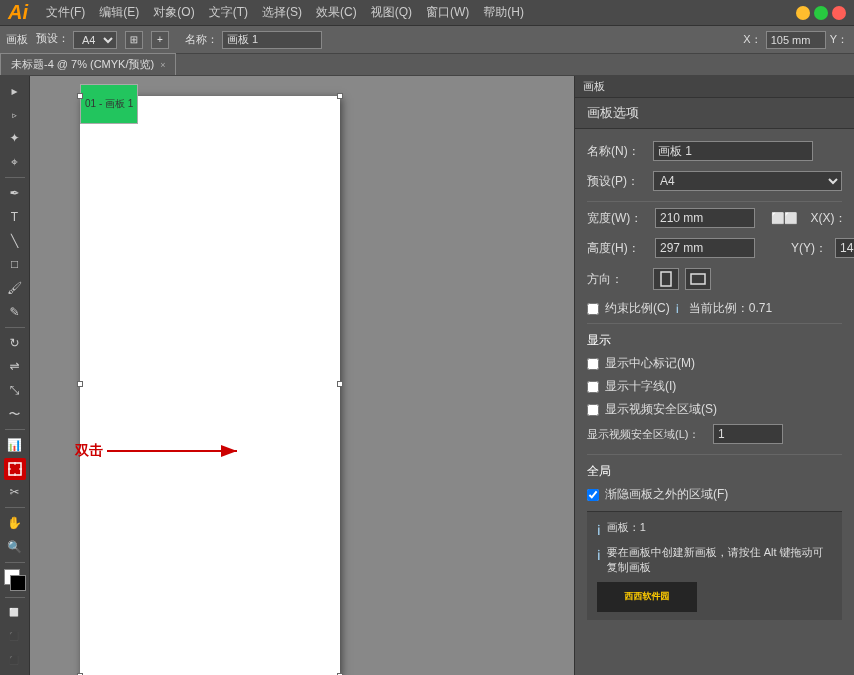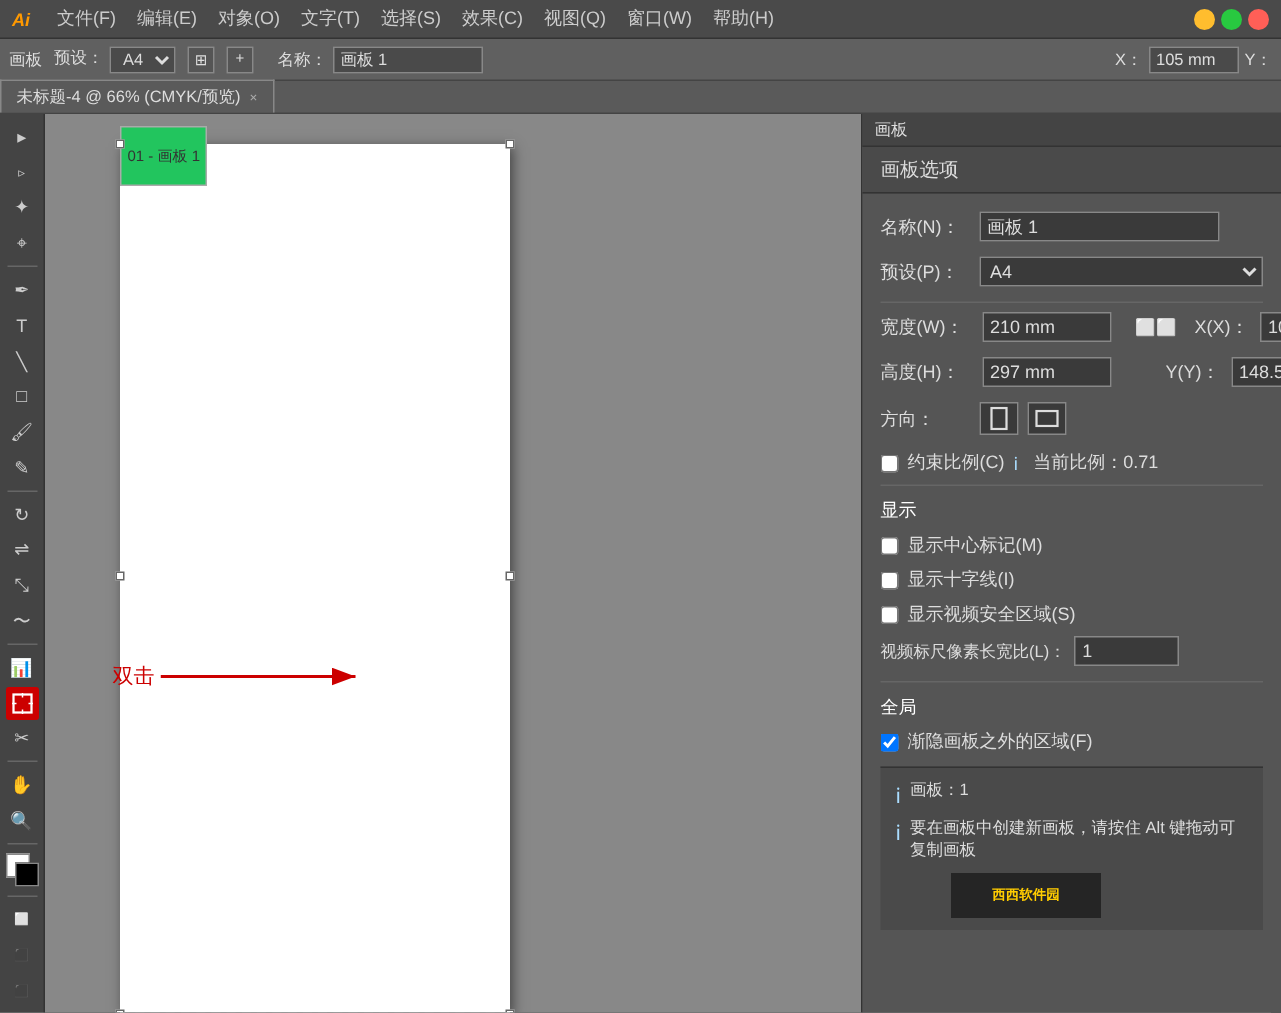--- a/index.html
+++ b/index.html
@@ -5,21 +5,21 @@
     * { margin: 0; padding: 0; box-sizing: border-box; }
     body { width: 854px; height: 675px; overflow: hidden; font-family: 'Microsoft YaHei', SimSun, Arial, sans-serif; font-size: 12px; background: #5a5a5a; }
 
     
     #titlebar {
       width: 100%; height: 26px; background: #4a4a4a;
       display: flex; align-items: center; padding: 0 8px;
       border-bottom: 1px solid #333;
     }
     #titlebar .ai-logo {
-      font-weight: bold; font-size: 12px; color: #ff9900;
+      font-weight: bold; font-size: 20px; color: #ff9900;
       margin-right: 12px; font-style: italic;
     }
     #titlebar .menu-bar {
       display: flex; gap: 2px; flex: 1;
     }
     #titlebar .menu-item {
       color: #ccc; padding: 2px 6px; font-size: 12px; cursor: pointer;
     }
     #titlebar .win-controls {
       display: flex; gap: 4px;
@@ -137,21 +137,21 @@
       border: 2px dashed #888;
       pointer-events: none;
     }
 
     
     #arrow-annotation {
       position: absolute; top: 365px; left: 45px;
       display: flex; align-items: center; gap: 4px;
     }
     #annotation-text {
-      color: #cc0000; font-size: 14px; font-weight: normal;
+      color: #cc0000; font-size: 14px; font-weight: bold;
     }
 
     
     #panel-area {
       width: 280px; background: #505050;
       border-left: 1px solid #333;
       display: flex; flex-direction: column;
     }
     
     #panel-tabs {
@@ -176,21 +176,21 @@
     }
     .field-row {
       display: flex; align-items: center; gap: 6px; margin-bottom: 10px;
     }
     .field-label { color: #ddd; font-size: 12px; min-width: 60px; white-space: nowrap; }
     .field-input {
       background: #3a3a3a; color: #ddd; border: 1px solid #888;
       height: 20px; font-size: 12px; padding: 0 4px;
     }
     .field-input.wide { width: 160px; }
-    .field-input.medium { width: 86px; }
+    .field-input.medium { width: 100px; }
     .field-input.small { width: 70px; }
     .field-select {
       background: #3a3a3a; color: #ddd; border: 1px solid #888;
       height: 20px; font-size: 12px; padding: 0 2px;
       flex: 1;
     }
     .section-divider { width: 100%; height: 1px; background: #666; margin: 6px 0; }
     .row-2col {
       display: flex; gap: 8px; align-items: center; margin-bottom: 10px;
     }
@@ -260,21 +260,21 @@
   </div>
   <div class="coord-group">
     <span class="coord-label">X：</span>
     <input class="coord-input" type="text" value="105 mm" style="">
     <span class="coord-label">Y：</span>
   </div>
 </div>
 
 <div id="tabbar">
   <div class="tab active">
-    <span>未标题-4 @ 66% (CMYK/预览)</span>
+    <span>未标题-4 @ 7% (CMYK/预览)</span>
     <span class="tab-close">×</span>
   </div>
 </div>
 
 <div id="main">
 
   <div id="left-toolbar">
     <div class="tool-btn">▸</div>
     <div class="tool-btn" style="font-size:9px;">▹</div>
     <div class="tool-btn">✦</div>
@@ -413,21 +413,21 @@
         <div class="checkbox-row">
           <input type="checkbox" style="">
           <span class="cb-label">显示十字线(I)</span>
         </div>
         <div class="checkbox-row">
           <input type="checkbox" style="">
           <span class="cb-label">显示视频安全区域(S)</span>
         </div>
 
         <div class="field-row">
-          <span class="field-label" style="min-width:120px; font-size:11px;">视频标尺像素长宽比(L)：</span>
+          <span class="field-label" style="min-width:120px; font-size:11px;">显示视频安全区域(L)：</span>
           <input class="field-input small" type="text" value="1" style="">
         </div>
 
         <div class="section-divider"></div>
 
         <div class="section-title">全局</div>
 
         <div class="checkbox-row">
           <input type="checkbox" checked="" style="">
           <span class="cb-label">渐隐画板之外的区域(F)</span>
@@ -436,21 +436,21 @@
         <div class="info-section">
           <div class="info-row">
             <span class="info-icon">ℹ</span>
             <span class="info-text">画板：1</span>
           </div>
           <div class="info-row">
             <span class="info-icon">ℹ</span>
             <span class="info-text">要在画板中创建新画板，请按住 Alt 键拖动可复制画板</span>
           </div>
 
-          <div class="watermark" style="position:relative; margin-top:4px; right:0; bottom:0; width:100px;margin-left:37px;">
+          <div class="watermark" style="position:relative; margin-top:4px; right:0; bottom:0; width:100px;">
             <span class="watermark-text">西西软件园</span>
           </div>
         </div>
 
       </div>
     </div>
   </div>
 
 </div>
 

